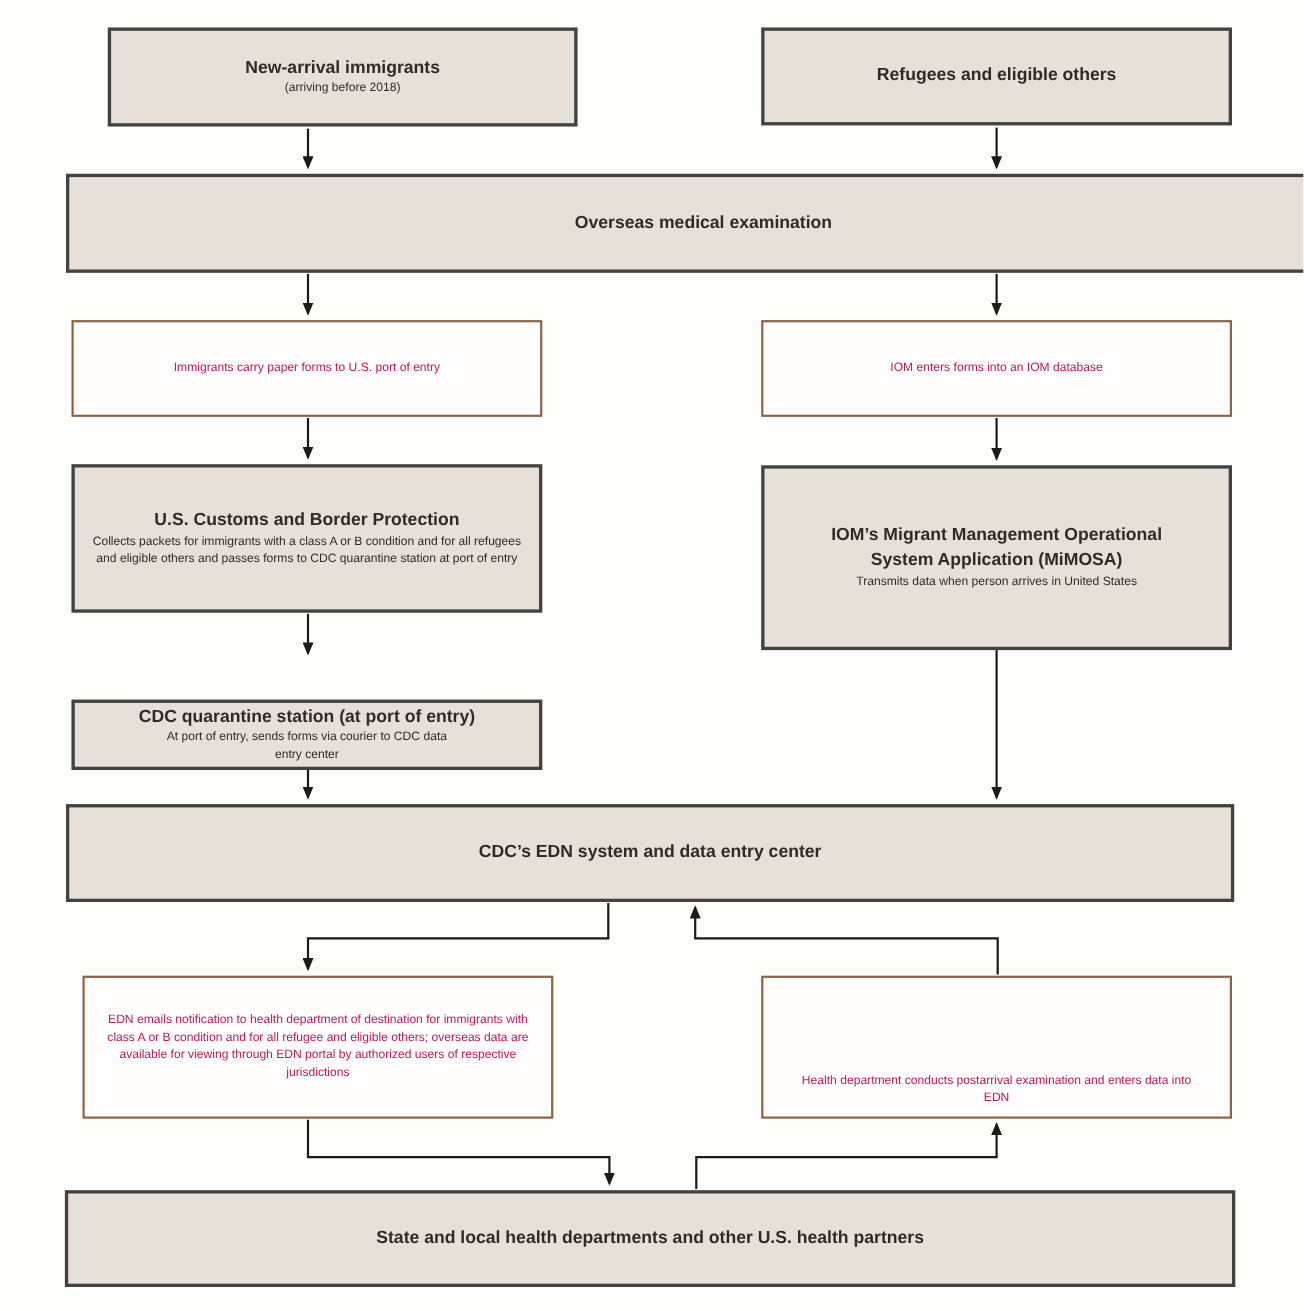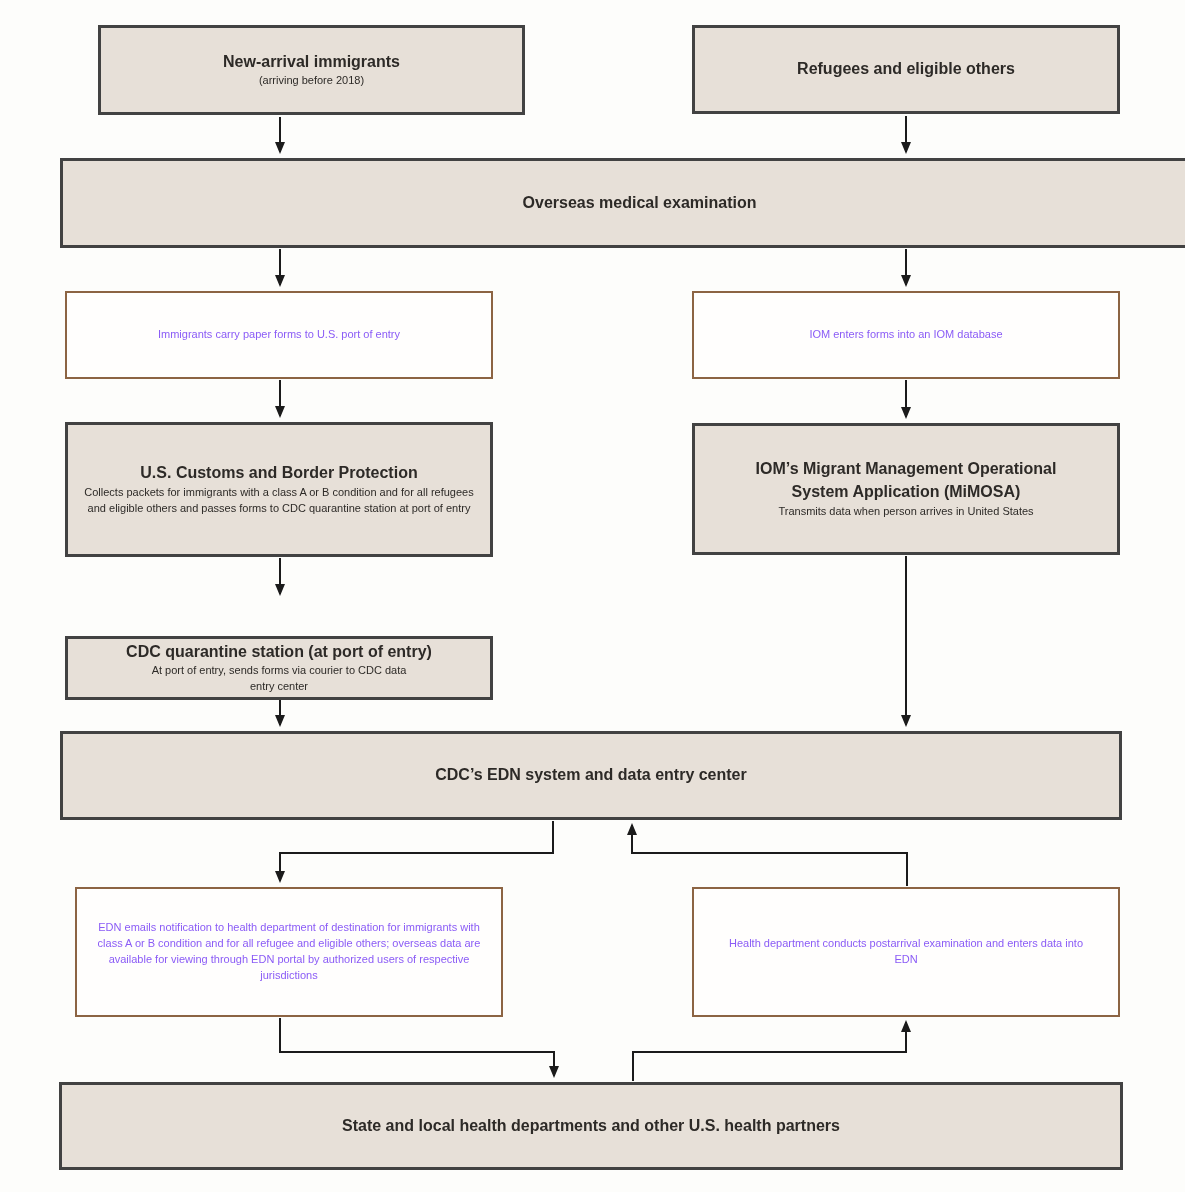--- a/index.html
+++ b/index.html
@@ -9,38 +9,38 @@
     font-family:"Liberation Sans", sans-serif;
     overflow:hidden;
   }
   .arrows { position:absolute; left:0; top:0; width:1185px; height:1192px; pointer-events:none; }
   .node {
     position:absolute; box-sizing:border-box;
     display:flex; flex-direction:column; align-items:center; justify-content:center;
     text-align:center; padding:8px 12px;
   }
   .tan   { background:#e7e0d8; border:3px solid #424242; color:#2d2a27; }
-  .white { background:#fffefd; border:2px solid #8c6443; color:#8b5cf6; }
+  .white { background:#fffefd; border:2px solid #8c6443; color:#be185d; }
   .t { font-weight:bold; font-size:16px; line-height:1.42; }
   .b { font-weight:normal; font-size:11px; line-height:1.45; }
   .w-mimosa-title { max-width:330px; }
   .w-quar-body    { max-width:255px; }
   .w-hd-body      { max-width:372px; }
   
   #n-new      { left:66px;  top:25px;   width:427px;  height:90px;margin-left:32px; }
   #n-ref      { left:692px; top:25px;   width:428px;  height:89px; }
   #n-overseas { left:60px;  top:158px;  width:1159px; height:90px; }
   #n-carry    { left:65px;  top:291px;  width:428px;  height:88px; }
   #n-iomdb    { left:692px; top:291px;  width:428px;  height:88px; }
   #n-cbp      { left:65px;  top:422px;  width:428px;  height:135px; }
-  #n-mimosa   { left:692px; top:423px;  width:428px;  height:132px;padding-left:12px; }
+  #n-mimosa   { left:692px; top:423px;  width:428px;  height:168px;padding-left:12px; }
   #n-quar     { left:65px;  top:636px;  width:428px;  height:64px; }
   #n-edn      { left:60px;  top:731px;  width:1062px; height:89px; }
   #n-emails   { left:75px;  top:887px;  width:428px;  height:130px; }
-  #n-hd       { left:692px; top:887px;  width:428px;  height:130px; }
+  #n-hd       { left:692px; top:887px;  width:428px;  height:130px;justify-content:flex-end; }
   #n-state    { left:59px;  top:1082px; width:1064px; height:88px; }
 </style>
 </head>
 <body>
 
 <div class="canvas">
 
   <svg class="arrows" viewBox="0 0 1185 1192" xmlns="http://www.w3.org/2000/svg">
     <defs>
       <marker id="ah" markerWidth="6" markerHeight="5" refX="5" refY="2.5" orient="auto">

